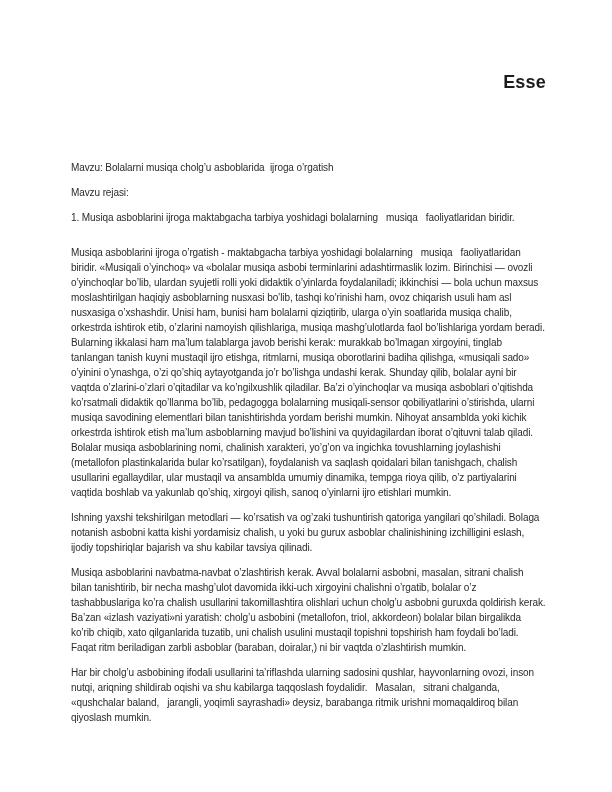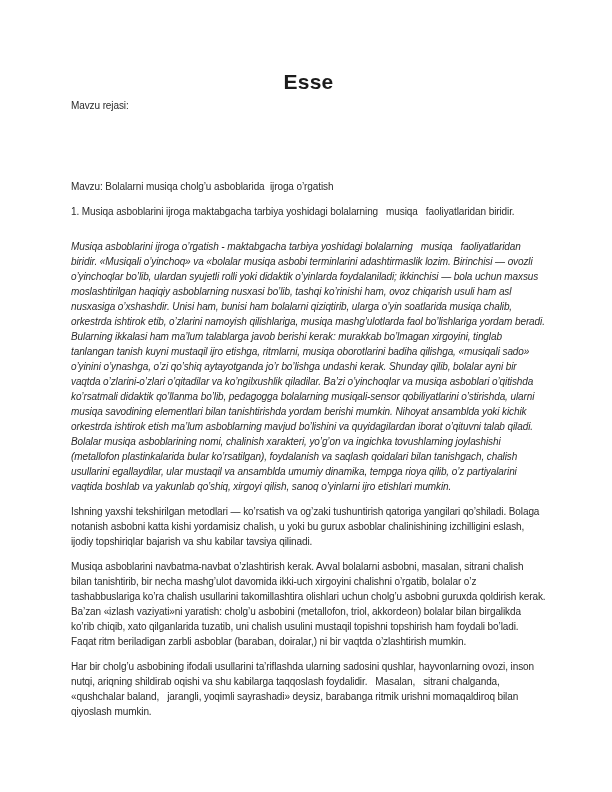--- a/index.html
+++ b/index.html
@@ -13,54 +13,53 @@
     height: 792px;
     margin: 0 auto;
     background: #ffffff;
     box-sizing: border-box;
     padding: 0 66px 0 71px;
     font-family: "Liberation Sans", sans-serif;
     color: #2b2b2b;
     overflow: hidden;
   }
   .doc-title {
-    margin: 70px 0 4px 0;
-    text-align: center;
-    font-size: 21px;
+    margin: 70px 0 16px 0;
+    text-align: right;
+    font-size: 18px;
     font-weight: 700;
     line-height: 24px;
     color: #1c1c1c;
     letter-spacing: 0.2px;
   }
   p.line {
     margin: 0 0 10px 0;
     font-size: 10px;
     line-height: 15px;
     letter-spacing: -0.1px;
     white-space: pre-wrap;
     color: #2b2b2b;
   }
   p.first-intro {
     margin-top: 66px;
   }
   p.gap-before {
     margin-top: 20px;
-    font-style: italic;
   }
 </style>
 </head>
 <body>
 
 <div class="page">
 
   <h1 class="doc-title">Esse</h1>
 
+  <p class="line first-intro">Mavzu: Bolalarni musiqa cholg’u asboblarida  ijroga o’rgatish</p>
+
   <p class="line">Mavzu rejasi:</p>
-
-  <p class="line first-intro">Mavzu: Bolalarni musiqa cholg’u asboblarida  ijroga o’rgatish</p>
 
   <p class="line">1. Musiqa asboblarini ijroga maktabgacha tarbiya yoshidagi bolalarning   musiqa   faoliyatlaridan biridir.</p>
 
 
   <p class="line gap-before">Musiqa asboblarini ijroga o’rgatish - maktabgacha tarbiya yoshidagi bolalarning   musiqa   faoliyatlaridan biridir. «Musiqali o’yinchoq» va «bolalar musiqa asbobi terminlarini adashtirmaslik lozim. Birinchisi — ovozli o’yinchoqlar bo’lib, ulardan syujetli rolli yoki didaktik o’yinlarda foydalaniladi; ikkinchisi — bola uchun maxsus moslashtirilgan haqiqiy asboblarning nusxasi bo’lib, tashqi ko’rinishi ham, ovoz chiqarish usuli ham asl nusxasiga o’xshashdir. Unisi ham, bunisi ham bolalarni qiziqtirib, ularga o’yin soatlarida musiqa chalib, orkestrda ishtirok etib, o’zlarini namoyish qilishlariga, musiqa mashg’ulotlarda faol bo’lishlariga yordam beradi. Bularning ikkalasi ham ma’lum talablarga javob berishi kerak: murakkab bo’lmagan xirgoyini, tinglab tanlangan tanish kuyni mustaqil ijro etishga, ritmlarni, musiqa oborotlarini badiha qilishga, «musiqali sado» o’yinini o’ynashga, o’zi qo’shiq aytayotganda jo’r bo’lishga undashi kerak. Shunday qilib, bolalar ayni bir vaqtda o’zlarini-o’zlari o’qitadilar va ko’ngilxushlik qiladilar. Ba’zi o’yinchoqlar va musiqa asboblari o’qitishda ko’rsatmali didaktik qo’llanma bo’lib, pedagogga bolalarning musiqali-sensor qobiliyatlarini o’stirishda, ularni musiqa savodining elementlari bilan tanishtirishda yordam berishi mumkin. Nihoyat ansamblda yoki kichik orkestrda ishtirok etish ma’lum asboblarning mavjud bo’lishini va quyidagilardan iborat o’qituvni talab qiladi. Bolalar musiqa asboblarining nomi, chalinish xarakteri, yo’g’on va ingichka tovushlarning joylashishi (metallofon plastinkalarida bular ko’rsatilgan), foydalanish va saqlash qoidalari bilan tanishgach, chalish usullarini egallaydilar, ular mustaqil va ansamblda umumiy dinamika, tempga rioya qilib, o’z partiyalarini vaqtida boshlab va yakunlab qo’shiq, xirgoyi qilish, sanoq o’yinlarni ijro etishlari mumkin.</p>
 
   <p class="line">Ishning yaxshi tekshirilgan metodlari — ko’rsatish va og’zaki tushuntirish qatoriga yangilari qo’shiladi. Bolaga notanish asbobni katta kishi yordamisiz chalish, u yoki bu gurux asboblar chalinishining izchilligini eslash, ijodiy topshiriqlar bajarish va shu kabilar tavsiya qilinadi.</p>
 
   <p class="line">Musiqa asboblarini navbatma-navbat o’zlashtirish kerak. Avval bolalarni asbobni, masalan, sitrani chalish bilan tanishtirib, bir necha mashg’ulot davomida ikki-uch xirgoyini chalishni o’rgatib, bolalar o’z tashabbuslariga ko’ra chalish usullarini takomillashtira olishlari uchun cholg’u asbobni guruxda qoldirish kerak. Ba’zan «izlash vaziyati»ni yaratish: cholg’u asbobini (metallofon, triol, akkordeon) bolalar bilan birgalikda ko’rib chiqib, xato qilganlarida tuzatib, uni chalish usulini mustaqil topishni topshirish ham foydali bo’ladi. Faqat ritm beriladigan zarbli asboblar (baraban, doiralar,) ni bir vaqtda o’zlashtirish mumkin.</p>
 

